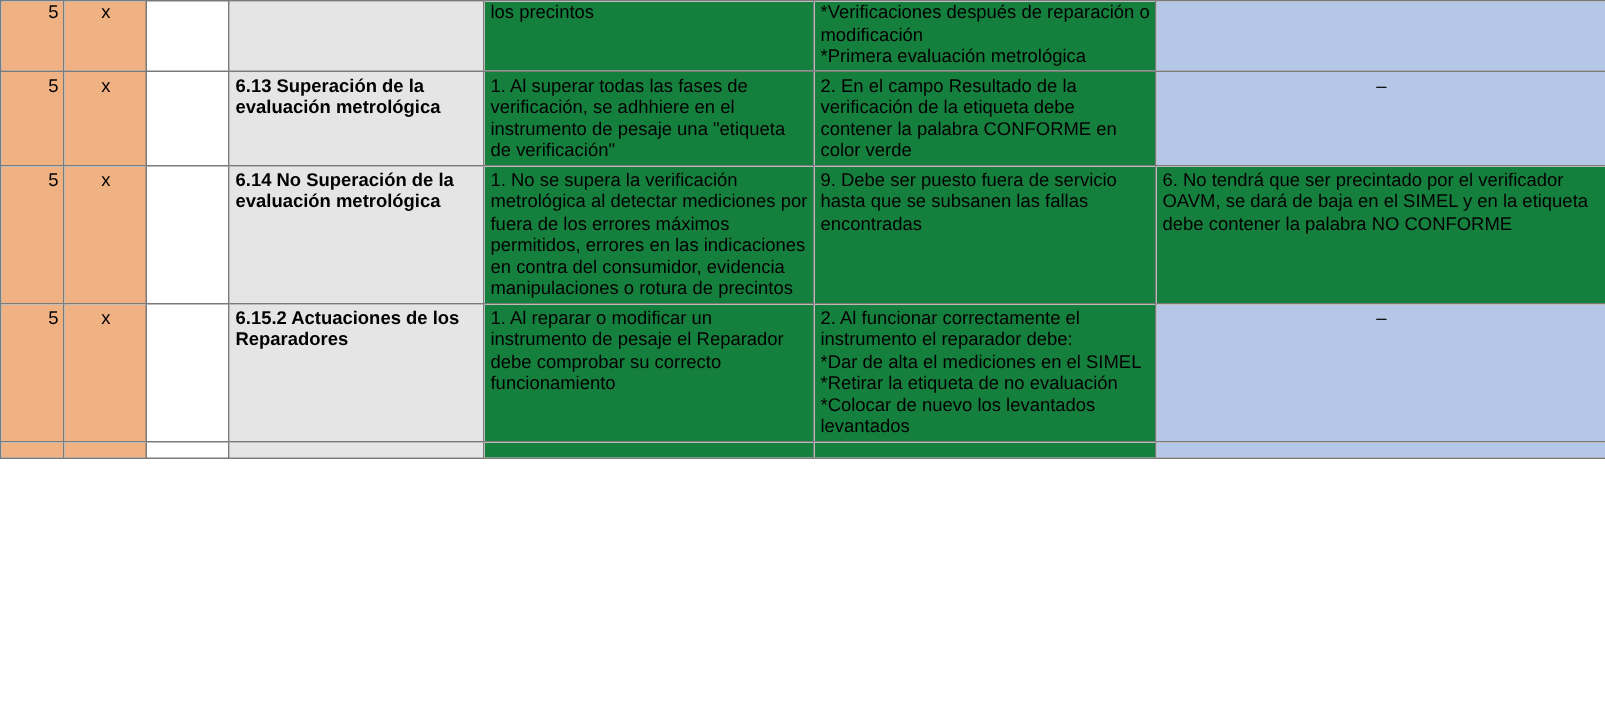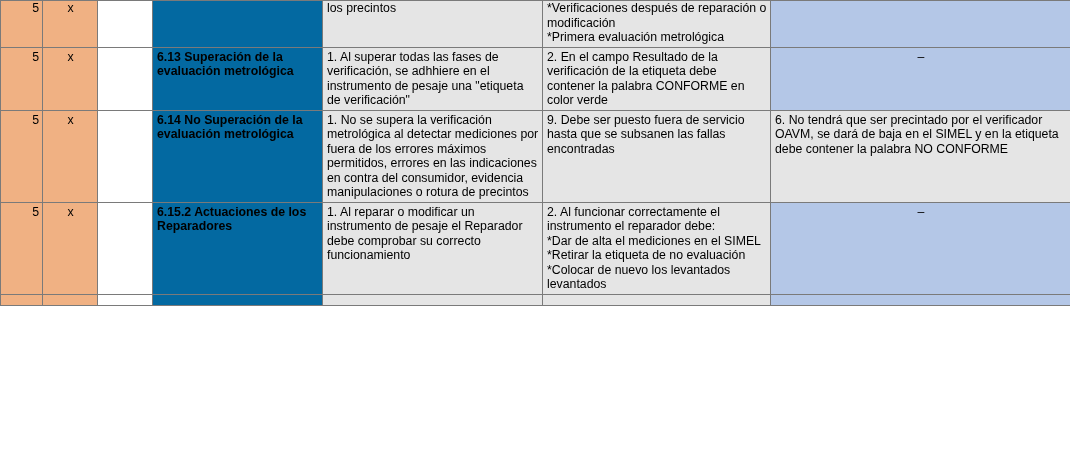--- a/index.html
+++ b/index.html
@@ -45,25 +45,25 @@
   }
   td.xcol {
     background: #f0b183;
     text-align: center;
     vertical-align: middle;
   }
   td.blankcol {
     background: #ffffff;
   }
   td.concept {
-    background: #0369a1;
+    background: #e5e5e5;
     font-weight: bold;
   }
   td.body {
-    background: #e5e5e5;
+    background: #15803d;
   }
   td.dash {
     background: #b4c7e7;
     text-align: center;
     vertical-align: middle;
   }
   td.empty {
     background: #b4c7e7;
   }
   .cellline { display: block; }

